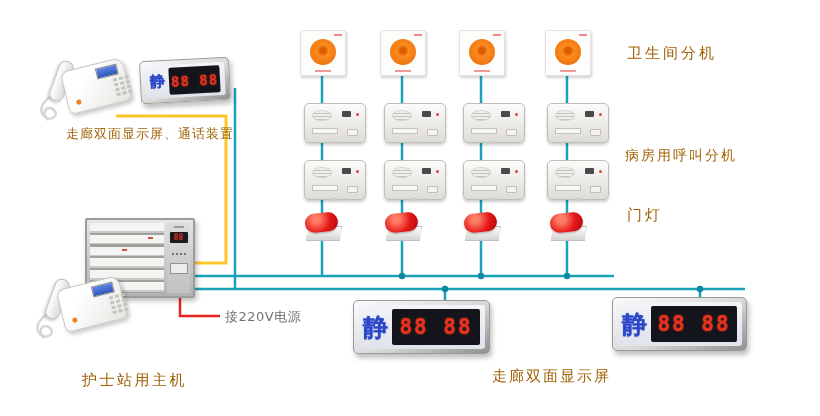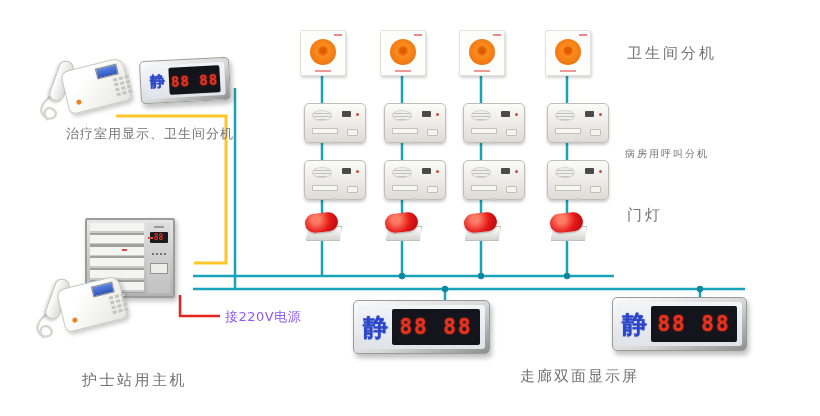--- a/index.html
+++ b/index.html
@@ -1,20 +1,20 @@
 <!DOCTYPE html>
 <html><head>
 <meta charset="utf-8">
 <style>
   html,body{margin:0;padding:0;background:#fff;}
   .stage{position:relative;width:820px;height:416px;background:#ffffff;overflow:hidden;
          font-family:"DejaVu Sans","Liberation Sans",sans-serif;}
   .stage svg.wiring{position:absolute;left:0;top:0;z-index:1;}
   .dev{position:absolute;z-index:2;}
-  .lbl{position:absolute;z-index:3;color:#737373;white-space:nowrap;}
+  .lbl{position:absolute;z-index:3;color:#a16207;white-space:nowrap;}
 
   
   .callbtn{width:44px;height:44px;background:#fdfdfc;border:1px solid #e2e2de;border-radius:2px;
            box-shadow:1px 2px 3px rgba(0,0,0,.18);}
   .cb-circle{position:absolute;left:9px;top:8px;width:26px;height:26px;border-radius:50%;
            background:radial-gradient(circle at 50% 45%,#e05a00 0 14%,#fb8c1e 30%,#ef7410 75%,#e4670a 100%);
            display:block;}
   .cb-mark-tr{position:absolute;right:3px;top:3px;width:8px;height:2px;background:#e88;display:block;}
   .cb-mark-b{position:absolute;left:14px;bottom:3px;width:16px;height:2px;background:#e99;display:block;}
 
@@ -49,21 +49,21 @@
            font-weight:bold;display:flex;align-items:center;justify-content:center;
            text-shadow:0 0 2px rgba(255,60,30,.8);}
   .display-lg{width:137px;height:54px;box-sizing:border-box;}
   .display-lg .mute{font-size:25px;}
   .display-lg .led{flex:1;height:36px;font-size:21px;letter-spacing:2px;}
   .display-sm{width:90px;height:43px;box-sizing:border-box;transform:rotate(-3deg);}
   .display-sm .mute{font-size:15px;}
   .display-sm .led{flex:1;height:27px;font-size:14px;letter-spacing:1px;}
 
   
-  .mainunit{width:90px;height:80px;background:linear-gradient(180deg,#e6e6e6,#b2b2b2);
+  .mainunit{width:110px;height:80px;background:linear-gradient(180deg,#e6e6e6,#b2b2b2);
            border:2px solid #9c9c9c;border-radius:2px;box-shadow:2px 3px 5px rgba(0,0,0,.25);
            display:flex;box-sizing:border-box;}
   .mu-slats{flex:1;margin:3px 0 3px 3px;background:repeating-linear-gradient(180deg,#f4f4f2 0 8px,#c9c9c5 8px 9.5px,#a0a09c 9.5px 11.8px);
            position:relative;}
   .mu-mark1{position:absolute;left:32px;top:26px;width:5px;height:2px;background:#d05040;display:block;}
   .mu-mark2{position:absolute;left:58px;top:14px;width:5px;height:2px;background:#d05040;display:block;}
   .mu-strip{width:23px;margin:3px;background:linear-gradient(180deg,#dcdcdc,#c2c2c2);
            display:flex;flex-direction:column;align-items:center;gap:4px;padding-top:3px;box-sizing:border-box;}
   .mu-toptext{width:10px;height:2px;background:#9a9a96;display:block;}
   .mu-led{width:18px;height:11px;background:#1a1a20;border-radius:1px;color:#e8321e;
@@ -131,21 +131,21 @@
       <i class="pdot"></i>
     </div>
   </div>
 
   <div class="dev display-sm disp-frame" style="left:140px;top:59px">
     <div class="disp-face">
       <span class="mute">静</span>
       <span class="led">88 88</span>
     </div>
   </div>
-  <div class="lbl" style="left:66px;top:125px;font-size:13px;letter-spacing:1px;">治疗室用显示、卫生间分机</div>
+  <div class="lbl" style="left:66px;top:125px;font-size:13px;letter-spacing:1px;">走廊双面显示屏、通话装置</div>
 
   <div class="dev callbtn" style="left:300px;top:30px">
     <i class="cb-mark-tr"></i>
     <i class="cb-circle"></i>
     <i class="cb-mark-b"></i>
   </div>
   <div class="dev callbtn" style="left:380px;top:30px">
     <i class="cb-mark-tr"></i>
     <i class="cb-circle"></i>
     <i class="cb-mark-b"></i>
@@ -220,21 +220,21 @@
       <i class="ic-notch"></i>
   </div>
   <div class="dev intercom" style="left:547px;top:160px">
     <i class="ic-grille"></i>
       <i class="ic-screen"></i>
       <i class="ic-dot"></i>
       <i class="ic-slot"></i>
       <i class="ic-btn"></i>
       <i class="ic-notch"></i>
   </div>
-  <div class="lbl" style="left:625px;top:147px;font-size:10px;letter-spacing:2px;">病房用呼叫分机</div>
+  <div class="lbl" style="left:625px;top:147px;font-size:14px;letter-spacing:2px;">病房用呼叫分机</div>
 
   <div class="dev doorlamp" style="left:303px;top:213px">
     <i class="dl-bracket"></i>
       <i class="dl-pill"></i>
   </div>
   <div class="dev doorlamp" style="left:383px;top:213px">
     <i class="dl-bracket"></i>
       <i class="dl-pill"></i>
   </div>
   <div class="dev doorlamp" style="left:462px;top:213px">
@@ -270,30 +270,30 @@
       <path d="M22 2 C6 10 2 20 8 26 C14 32 24 26 18 20 C12 14 4 22 12 30" stroke="#d6d6d2" stroke-width="2.5" fill="none"></path>
     </svg>
     <i class="handset"></i>
     <div class="pbody">
       <i class="pscreen"></i>
       <i class="pkeys"></i>
       <i class="pdot"></i>
     </div>
   </div>
 
-  <div class="lbl" style="left:225px;top:308px;font-size:13px;letter-spacing:0.5px;color:#8b5cf6;">接220V电源</div>
+  <div class="lbl" style="left:225px;top:308px;font-size:13px;letter-spacing:0.5px;color:#737373;">接220V电源</div>
   <div class="lbl" style="left:82px;top:359px;font-size:15px;letter-spacing:2.5px;margin-top:12px;">护士站用主机</div>
 
   <div class="dev display-lg disp-frame" style="left:353px;top:300px">
     <div class="disp-face">
       <span class="mute">静</span>
       <span class="led">88 88</span>
     </div>
   </div>
   <div class="dev display-lg disp-frame" style="left:612px;top:297px;width:135px">
     <div class="disp-face">
       <span class="mute">静</span>
       <span class="led">88 88</span>
     </div>
   </div>
-  <div class="lbl" style="left:520px;top:367px;font-size:15px;letter-spacing:2px;">走廊双面显示屏</div>
+  <div class="lbl" style="left:492px;top:367px;font-size:15px;letter-spacing:2px;">走廊双面显示屏</div>
 
 </div>
 
 </body></html>

